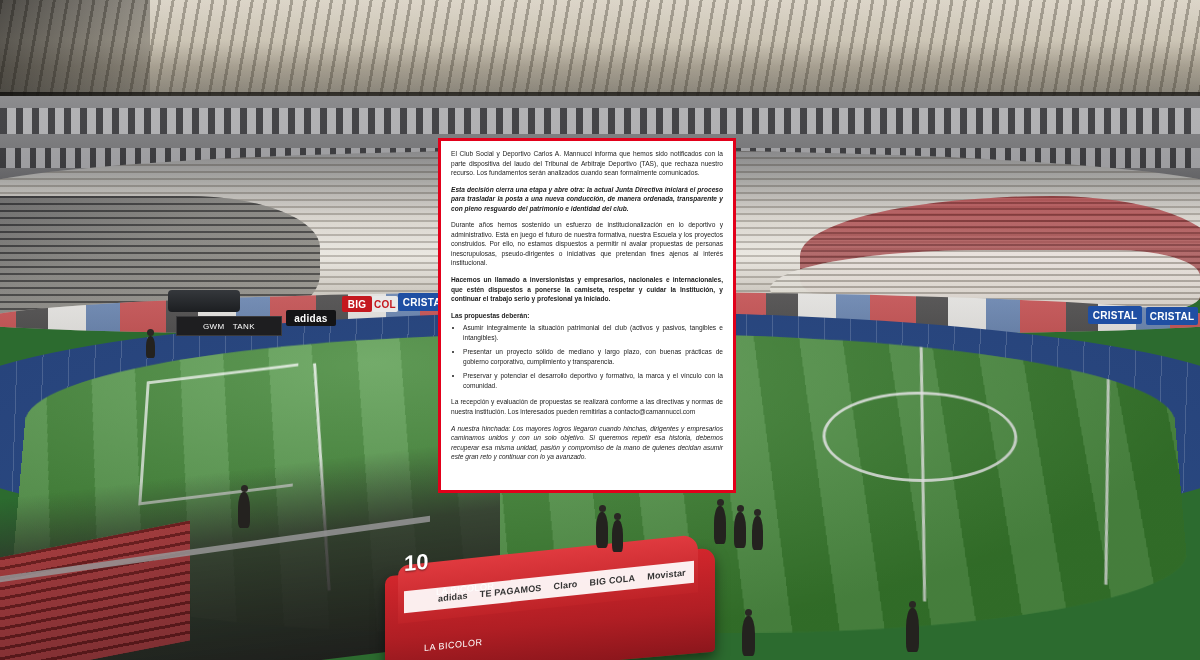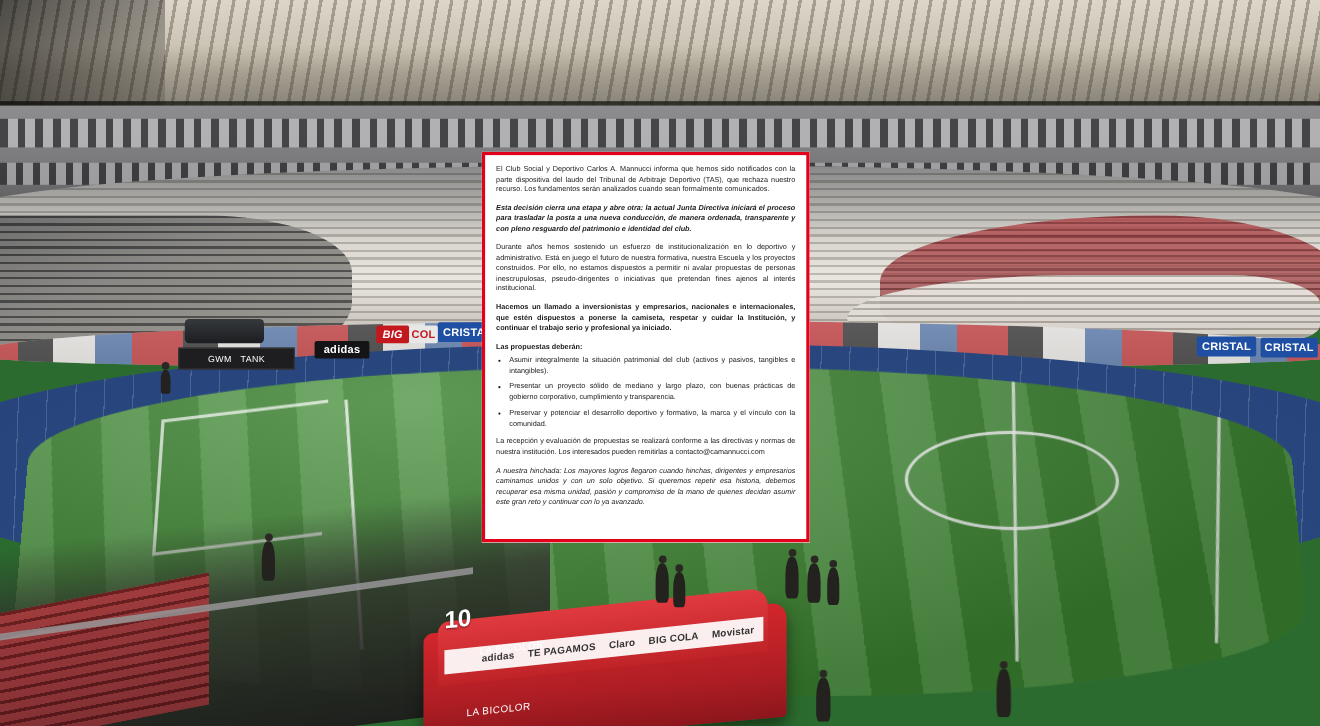--- a/index.html
+++ b/index.html
@@ -406,37 +406,37 @@
     <div class="roof-shadow"></div>
     <div class="roof-left-dark"></div>
     <div class="upper-facade"></div>
     <div class="upper-bowl"></div>
     <div class="seats-red-right"></div>
     <div class="seats-white-right"></div>
     <div class="left-stand"></div>
     <div class="ad-ring"></div>
 
     <div class="ad-box" style="left:398px; top:293px; width:54px; height:18px; background:#1f4fa3;">CRISTAL</div>
-    <div class="ad-box" style="left:342px; top:296px; width:30px; height:16px; background:#c4181f;font-style:italic;">BIG</div>
+    <div class="ad-box" style="left:342px; top:296px; width:30px; height:16px; background:#c4181f;">BIG</div>
     <div class="ad-box" style="left:372px; top:296px; width:26px; height:16px; background:#e8e8e8; color:#c4181f;">COL</div>
     <div class="ad-box" style="left:1088px; top:306px; width:54px; height:18px; background:#1f4fa3;">CRISTAL</div>
     <div class="ad-box" style="left:1146px; top:307px; width:52px; height:18px; background:#1f4fa3;">CRISTAL</div>
 
     <div class="track"></div>
 
     <div class="pitch">
       <div class="center-circle"></div>
       <div class="pitch-line-v line-right-edge"></div>
       <div class="pitch-line-v line-mid"></div>
       <div class="pitch-line-v line-left"></div>
       <div class="goal-area"></div>
     </div>
 
     <div class="vehicle" style="left:168px; top:290px; width:72px; height:22px;"></div>
-    <div class="board" style="left:162px; top:316px; width:104px; height:18px;align-items:center;">
+    <div class="board" style="left:176px; top:316px; width:104px; height:18px;align-items:center;">
       <span>GWM</span>
       <span>TANK</span>
     </div>
     <div class="ad-box" style="left:286px; top:310px; width:50px; height:16px; background:#141416;">adidas</div>
 
     <div class="fg-stand"></div>
     <div class="fg-seats"></div>
     <div class="fg-rail"></div>
 
     <div class="bus"></div>

